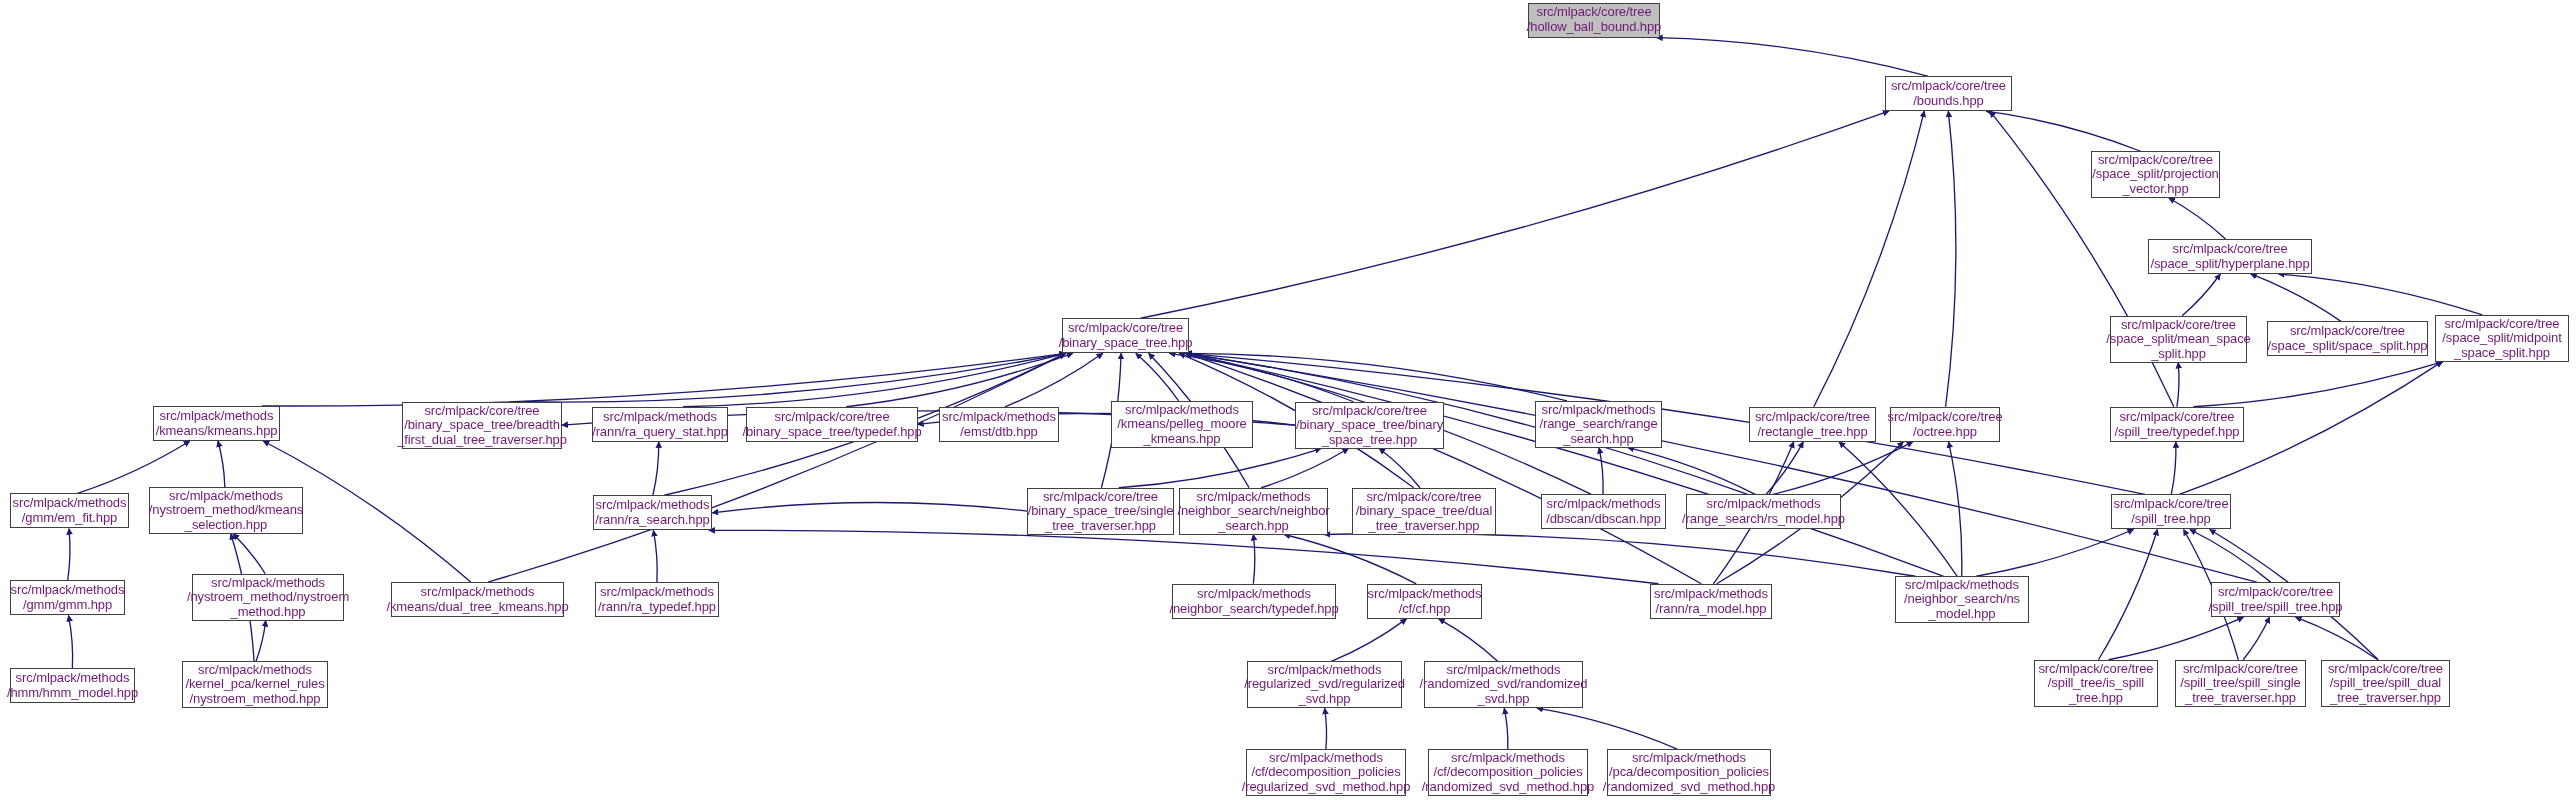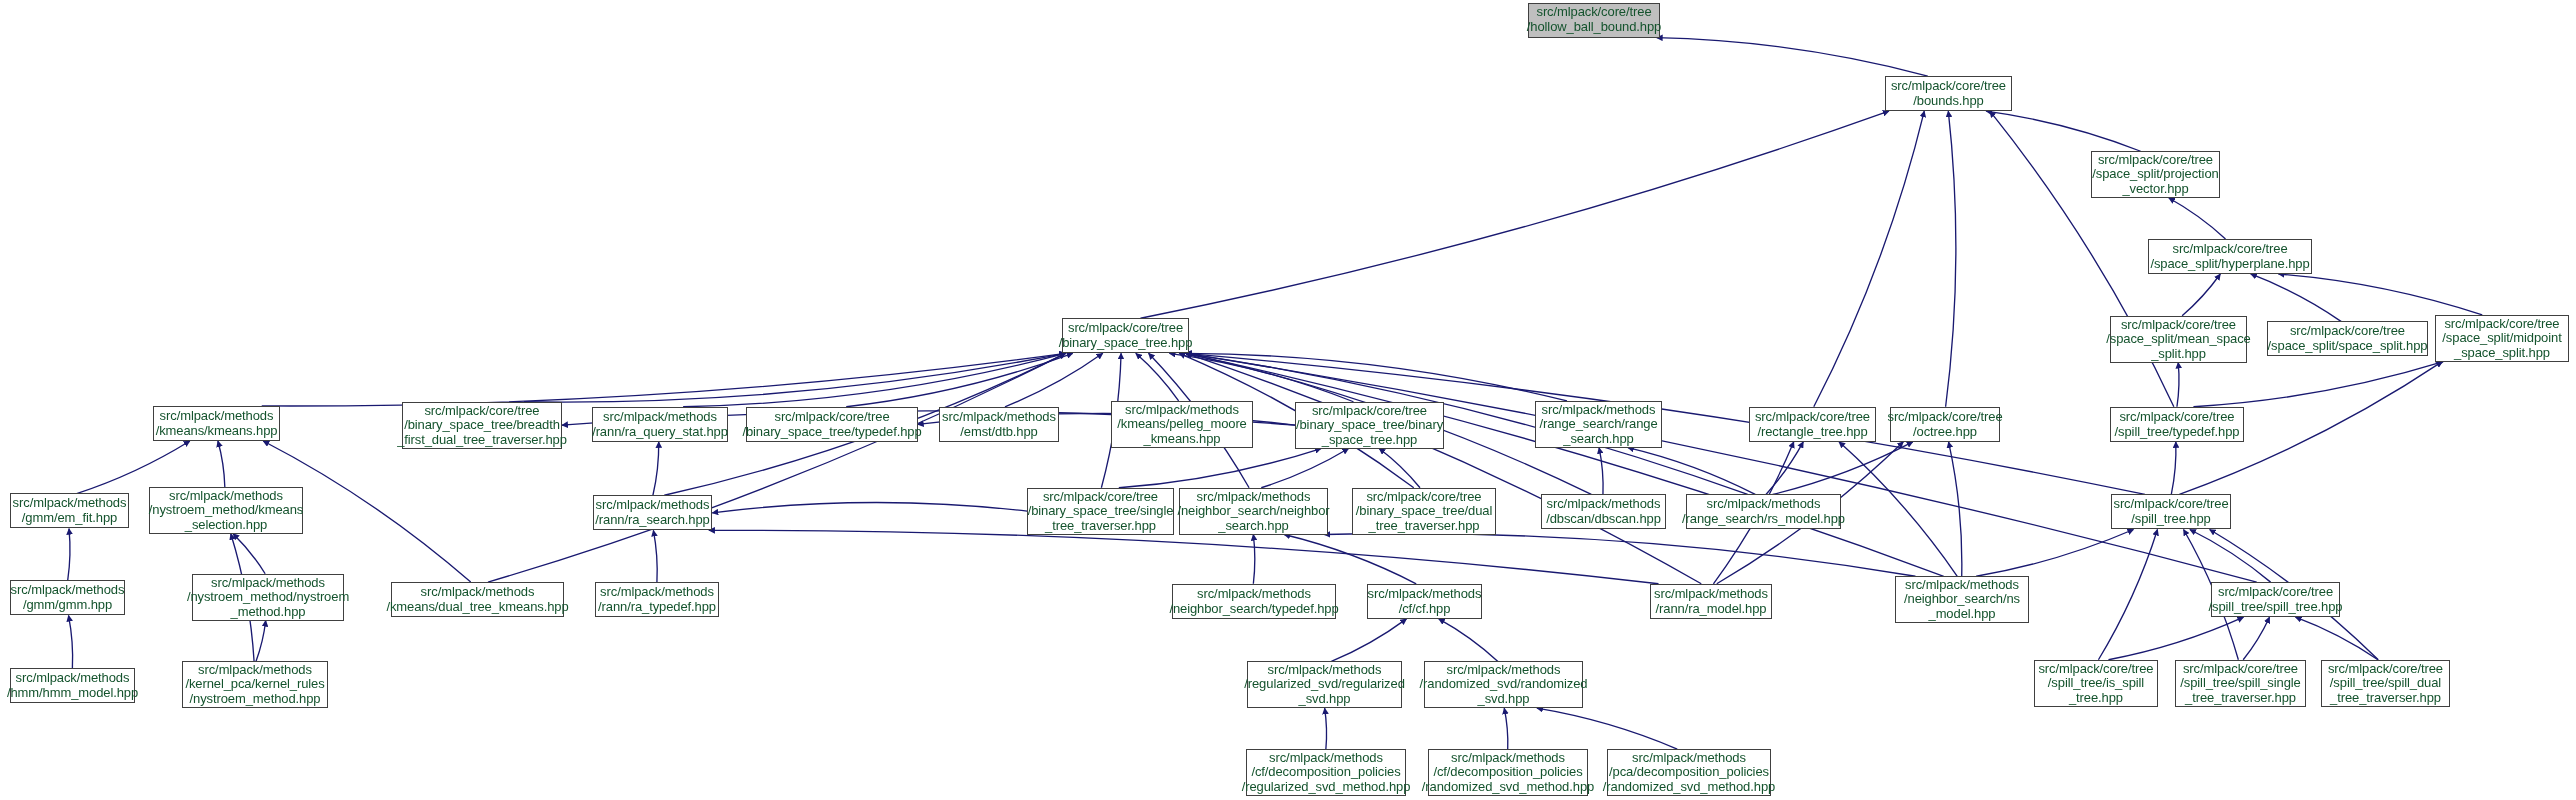--- a/index.html
+++ b/index.html
@@ -10,21 +10,21 @@
     background:#ffffff;
     font-family:"Liberation Sans","DejaVu Sans",sans-serif;
     overflow:hidden;
   }
   #edges{position:absolute;left:0;top:0;width:2576px;height:801px;}
   .node{
     position:absolute;
     box-sizing:border-box;
     border:1.3px solid #404040;
     background:#ffffff;
-    color:#14532d;
+    color:#701a75;
     display:flex;
     align-items:center;
     justify-content:center;
     text-align:center;
     font-size:13px;
     line-height:1.12;
     letter-spacing:-0.1px;
     white-space:pre-line;
     z-index:5;
     padding:0.8px 2.5px;

